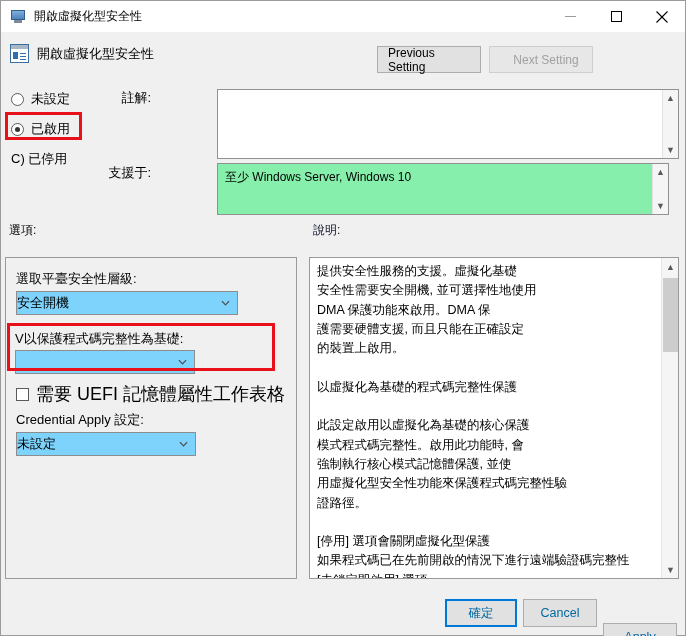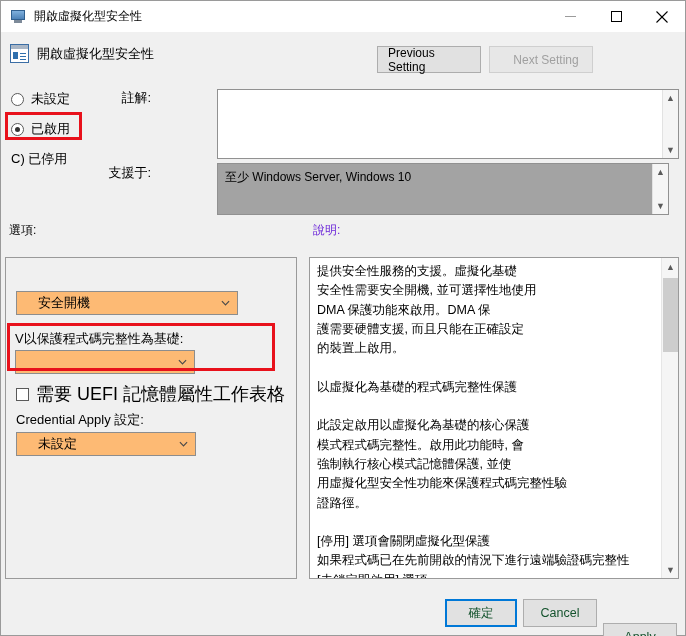--- a/index.html
+++ b/index.html
@@ -131,21 +131,21 @@
   #supported-label { left: 90px; top: 163px; width: 60px; }
 
   #comment-box {
     position: absolute; left: 216px; top: 88px;
     width: 462px; height: 70px;
     background: #ffffff; border: 1px solid #919191;
   }
   #supported-box {
     position: absolute; left: 216px; top: 162px;
     width: 452px; height: 52px;
-    background: #a3a3a3; border: 1px solid #919191;
+    background: #86efac; border: 1px solid #919191;
   }
   #supported-text {
     position: absolute; left: 7px; top: 5px;
     font-size: 12px; color: #000; white-space: nowrap;
   }
   .vscroll {
     position: absolute; right: 0; top: 0; width: 16px; height: 100%;
     background: #f5f5f5; border-left: 1px solid #e2e2e2;
     display: flex; flex-direction: column; justify-content: space-between;
     align-items: center;
@@ -154,41 +154,41 @@
     height: 16px; width: 16px;
     display: flex; align-items: center; justify-content: center;
     color: #5a5a5a; font-size: 9px; line-height: 1;
   }
 
   
   #options-label {
     position: absolute; left: 8px; top: 221px; font-size: 12px; color: #000;
   }
   #help-label {
-    position: absolute; left: 312px; top: 221px; font-size: 12px; color: #6d28d9;
+    position: absolute; left: 312px; top: 221px; font-size: 12px; color: #0f172a;
   }
 
   
   #options-panel {
     position: absolute; left: 4px; top: 256px;
     width: 292px; height: 322px;
     background: #f0f0f0;
     border: 1px solid #9a9a9a;
     overflow: hidden;
   }
   .opt-label {
     position: absolute; font-size: 13px; color: #000; white-space: nowrap;
   }
   .combo {
     position: absolute;
     height: 24px;
-    background: #fdba74;
+    background: #7dd3fc;
     border: 1px solid #8d8d8d;
     display: flex; align-items: center;
-    padding-left: 21px;
+    padding-left: 0;
     font-size: 13px; color: #000;
   }
   .combo .caret {
     position: absolute; right: 7px; top: 50%; transform: translateY(-50%);
     width: 9px; height: 9px;
   }
   #platform-label { left: 10px; top: 12px; }
   #platform-combo { left: 10px; top: 33px; width: 222px; }
   #vbs-label { left: 9px; top: 72px; font-weight: normal; }
   #vbs-combo { left: 9px; top: 92px; width: 180px; }
@@ -235,21 +235,21 @@
   #help-scroll .arrow-dn { bottom: 0; }
   #help-thumb {
     position: absolute; left: 1px; top: 20px; width: 15px; height: 74px;
     background: #cdcdcd;
   }
 
   
   .btn {
     position: absolute; top: 598px; height: 28px;
     background: #e1e1e1; border: 1px solid #adadad;
-    font-family: "Liberation Sans", sans-serif; font-size: 12.5px; color: #14532d;
+    font-family: "Liberation Sans", sans-serif; font-size: 12.5px; color: #0369a1;
     display: flex; align-items: center; justify-content: center;
   }
   #ok-button {
     left: 444px; width: 72px;
     border: 2px solid #0078d7; background: #e1e1e1;
   }
   #cancel-button { left: 522px; width: 74px; }
   #apply-button { left: 602px; width: 74px; margin-top: 24px; }
 </style>
 </head>
@@ -324,20 +324,21 @@
     <div class="vscroll">
       <div class="arrow">▲</div>
       <div class="arrow">▼</div>
     </div>
   </div>
 
   <div id="options-label">選項:</div>
   <div id="help-label">說明:</div>
 
   <div id="options-panel">
+    <div class="opt-label" id="platform-label">選取平臺安全性層級:</div>
     <div class="combo" id="platform-combo">
       <span>安全開機</span>
       <svg class="caret" viewBox="0 0 10 10">
           <path d="M1 3 L5 7 L9 3" fill="none" stroke="#4a4a4a" stroke-width="1.3"></path>
         </svg>
     </div>
 
     <div class="opt-label" id="vbs-label">V以保護程式碼完整性為基礎:</div>
     <div class="combo" id="vbs-combo">
       <svg class="caret" viewBox="0 0 10 10">

